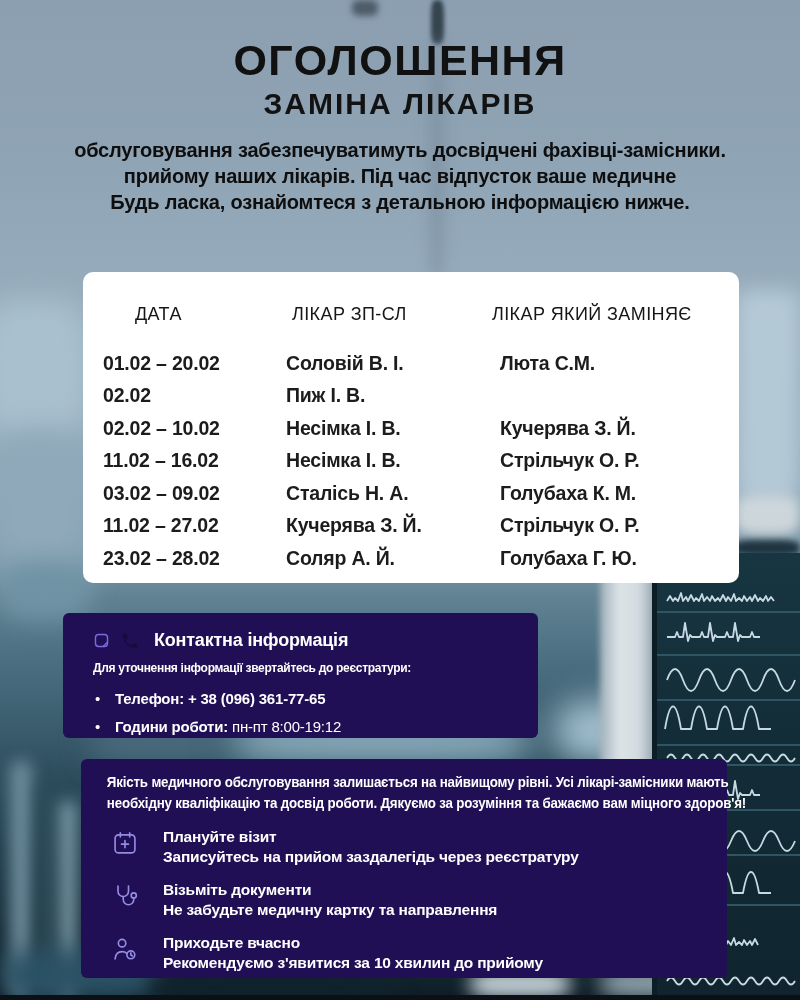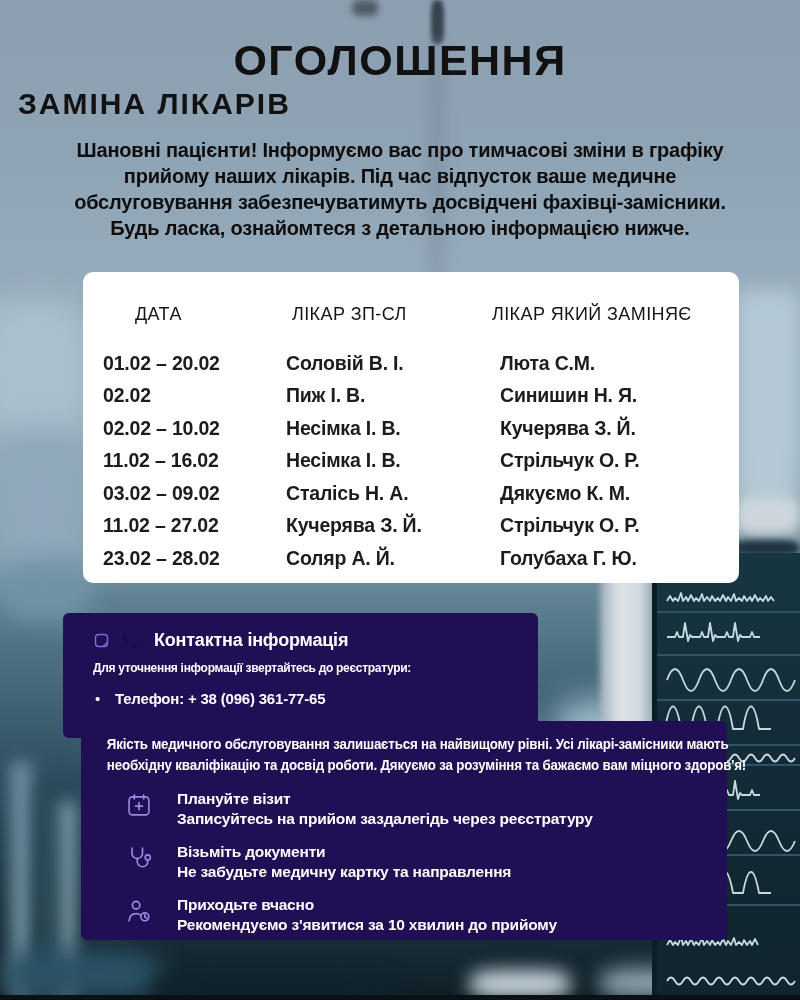--- a/index.html
+++ b/index.html
@@ -39,22 +39,22 @@
         background:linear-gradient(90deg,#9fb0ba,#dde4e8 35%,#d2dbe0 70%,#8fa0ab);}
   .monitor{left:652px;top:553px;width:148px;height:447px;
         background:linear-gradient(180deg,#173642 0%,#132d38 40%,#0f242e 100%);
         border-left:5px solid #0c1d26;box-sizing:border-box;}
   .monitor svg{position:absolute;left:0;top:0;}
   .bottom-line{left:0;top:995px;width:800px;height:5px;background:#0a1014;}
   
   .content{position:absolute;left:0;top:0;width:800px;height:1000px;z-index:10;}
   h1.title{margin:0;padding-top:36px;text-align:center;color:#111;
     font-size:43px;font-weight:700;letter-spacing:1.5px;line-height:1.15;}
-  h2.subtitle{margin:2px 0 0;color:#121212;
-    font-size:30px;font-weight:700;letter-spacing:2px;line-height:1.1;padding-left:18px;}
+  h2.subtitle{margin:2px 0 0;text-align:center;color:#121212;
+    font-size:30px;font-weight:700;letter-spacing:2px;line-height:1.1;}
   .intro{margin-top:17px;text-align:center;color:#0e0e0e;
     font-size:20px;font-weight:700;line-height:26px;letter-spacing:-0.2px;}
   .intro div{white-space:nowrap;}
   
   .card{position:absolute;left:83px;top:272px;width:656px;height:311px;
     background:#fff;border-radius:10px;color:#1c1c1c;box-sizing:border-box;}
   .thead{display:grid;grid-template-columns:157px 200px 1fr;
     padding:32px 0 0 52px;font-size:18px;letter-spacing:0.4px;color:#161616;}
   .tbody{margin-top:22px;padding-left:20px;font-weight:bold;}
   .trow{display:grid;grid-template-columns:183px 214px 1fr;height:32.5px;
@@ -64,25 +64,25 @@
   .contact{left:63px;top:613px;width:475px;height:125px;padding:17px 18px 0 30px;}
   .c-head{display:flex;align-items:center;}
   .c-head svg{flex:0 0 auto;}
   .c-title{margin-left:14px;font-size:18px;font-weight:700;letter-spacing:-0.2px;}
   .c-lead{margin-top:10px;font-size:12px;font-weight:700;letter-spacing:-0.3px;}
   .c-list{margin:10px 0 0;padding:0;list-style:none;}
   .c-list li{position:relative;padding-left:22px;line-height:28px;font-size:15px;letter-spacing:-0.2px;}
   .c-list li::before{content:"•";position:absolute;left:2px;}
   .c-label{font-weight:700;}
   .bold{font-weight:700;}
-  .infobox{left:81px;top:721px;width:646px;height:219px;padding:13px 0 0;}
+  .infobox{left:81px;top:759px;width:646px;height:219px;padding:13px 0 0;}
   .i-para{transform:scaleX(0.92);transform-origin:50% 0;
     text-align:center;font-size:14.5px;font-weight:700;line-height:21px;letter-spacing:-0.2px;}
   .i-para div{white-space:nowrap;}
-  .tips{margin-top:13px;padding-left:44px;}
+  .tips{margin-top:13px;padding-left:30px;}
   .tip{display:flex;margin-bottom:13px;}
   .tip svg{flex:0 0 auto;margin-top:2px;}
   .tip-text{margin-left:24px;}
   .tip-title{font-size:15.5px;font-weight:700;line-height:20px;letter-spacing:-0.2px;}
   .tip-sub{font-size:15.5px;font-weight:700;line-height:20px;letter-spacing:-0.2px;}
 </style>
 </head>
 <body>
 
 <div class="poster">
@@ -138,57 +138,55 @@
       </svg>
     </div>
     <div class="bottom-line"></div>
   </div>
 
   <div class="content">
     <h1 class="title">ОГОЛОШЕННЯ</h1>
     <h2 class="subtitle">ЗАМІНА ЛІКАРІВ</h2>
 
     <div class="intro">
-      <div>Шановні пацієнти! Інформуємо вас про тимчасові зміни в графіку</div>
+      <div>обслуговування забезпечуватимуть досвідчені фахівці-замісники.</div>
       <div>прийому наших лікарів. Під час відпусток ваше медичне</div>
-      <div>обслуговування забезпечуватимуть досвідчені фахівці-замісники.</div>
       <div>Будь ласка, ознайомтеся з детальною інформацією нижче.</div>
     </div>
 
     <section class="card">
       <div class="thead">
         <span>ДАТА</span>
         <span>ЛІКАР ЗП-СЛ</span>
         <span>ЛІКАР ЯКИЙ ЗАМІНЯЄ</span>
       </div>
       <div class="tbody">
         <div class="trow">
           <span>01.02 – 20.02</span>
           <span>Соловій В. І.</span>
           <span>Люта С.М.</span>
         </div>
         <div class="trow">
           <span>02.02</span>
           <span>Пиж І. В.</span>
-          <span>Синишин Н. Я.</span>
         </div>
         <div class="trow">
           <span>02.02 – 10.02</span>
           <span>Несімка І. В.</span>
           <span>Кучерява З. Й.</span>
         </div>
         <div class="trow">
           <span>11.02 – 16.02</span>
           <span>Несімка І. В.</span>
           <span>Стрільчук О. Р.</span>
         </div>
         <div class="trow">
           <span>03.02 – 09.02</span>
           <span>Сталісь Н. А.</span>
-          <span>Дякуємо К. М.</span>
+          <span>Голубаха К. М.</span>
         </div>
         <div class="trow">
           <span>11.02 – 27.02</span>
           <span>Кучерява З. Й.</span>
           <span>Стрільчук О. Р.</span>
         </div>
         <div class="trow">
           <span>23.02 – 28.02</span>
           <span>Соляр А. Й.</span>
           <span>Голубаха Г. Ю.</span>

